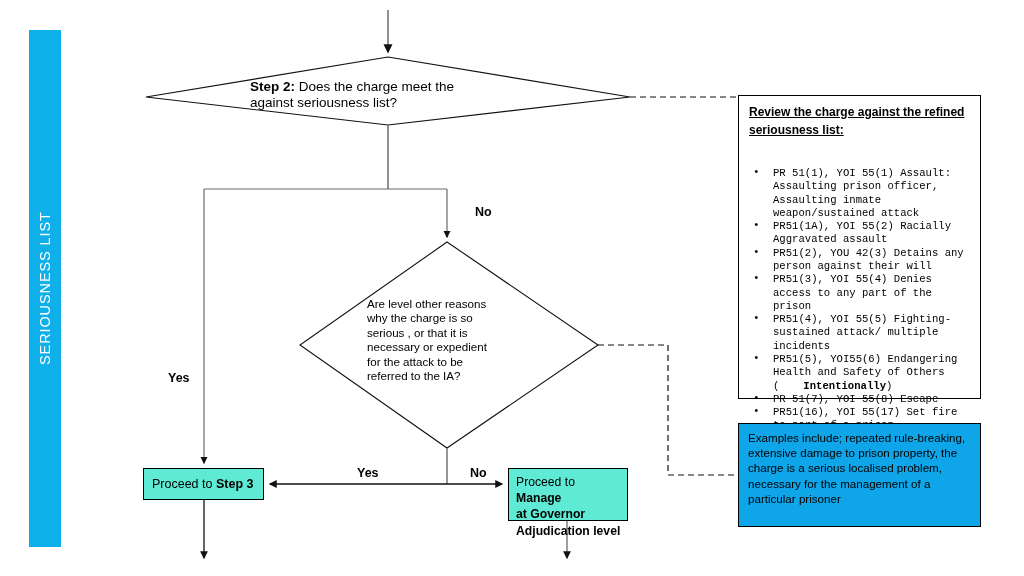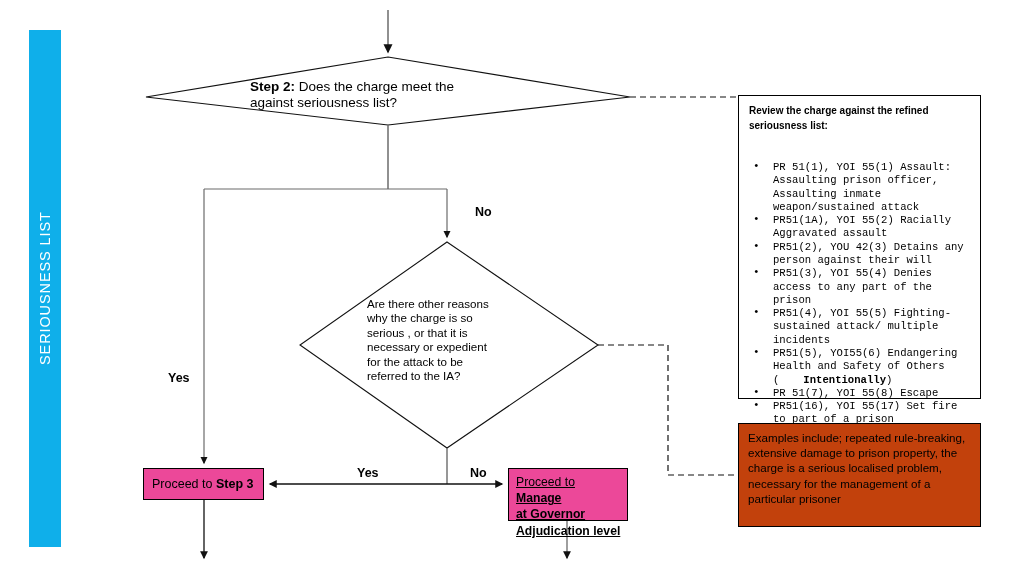--- a/index.html
+++ b/index.html
@@ -77,21 +77,21 @@
     top: 297px;
     width: 162px;
     font-size: 11.6px;
     line-height: 1.25;
   }
 
   
   .proc-box {
     position: absolute;
     border: 1px solid #000000;
-    background: #ec4899;
+    background: #5eead4;
     box-sizing: border-box;
     color: #000000;
   }
   #box-step3 {
     left: 143px;
     top: 468px;
     width: 121px;
     height: 32px;
     display: flex;
     align-items: center;
@@ -103,39 +103,39 @@
   #box-governor {
     left: 508px;
     top: 468px;
     width: 120px;
     height: 53px;
   }
   #box-governor .inner {
     padding: 5px 5px 0 7px;
     font-size: 12.2px;
     line-height: 1.33;
-    text-decoration: underline;
   }
   .b { font-weight: bold; }
 
   
   #panel-seriousness {
     position: absolute;
     left: 738px;
     top: 95px;
     width: 243px;
     height: 304px;
     border: 1px solid #000000;
     background: #ffffff;
     box-sizing: border-box;
   }
   #panel-seriousness-title {
     margin: 7px 10px 0 10px;
-    font-size: 10px;
+    font-size: 12px;
     font-weight: bold;
+    text-decoration: underline;
     line-height: 1.5;
     color: #000000;
   }
   #panel-seriousness-list {
     margin: 28px 0 0 0;
     padding: 0 12px 0 34px;
     list-style: none;
     color: #000000;
     font-family: Liberation Mono, monospace;
   }
@@ -153,21 +153,21 @@
     top: -1px;
     font-size: 11px;
   }
   #panel-examples {
     position: absolute;
     left: 738px;
     top: 423px;
     width: 243px;
     height: 104px;
     border: 1px solid #000000;
-    background: #c2410c;
+    background: #0ea5e9;
     box-sizing: border-box;
   }
   #panel-examples-text {
     margin: 6px 11px 0 9px;
     font-size: 11.6px;
     line-height: 1.31;
     color: #000000;
   }
 </style>
 </head>
@@ -213,21 +213,21 @@
 
   <div id="sidebar-banner"></div>
   <div id="sidebar-label">SERIOUSNESS LIST</div>
 
   <div id="step2-text" class="node-text">
     <span class="lead">Step 2:</span><span> Does the charge meet the</span><br>
     <span>against seriousness list?</span>
   </div>
 
   <div id="diamond2-text" class="node-text">
-    <span>Are there other reasons</span><br>
+    <span>Are level other reasons</span><br>
     <span>why the charge is so</span><br>
     <span>serious , or that it is</span><br>
     <span>necessary or expedient</span><br>
     <span>for the attack to be</span><br>
     <span>referred to the IA?</span>
   </div>
 
   <div class="flow-label" style="left:475px; top:205px;">No</div>
   <div class="flow-label" style="left:168px; top:371px;">Yes</div>
   <div class="flow-label" style="left:357px; top:466px;">Yes</div>

